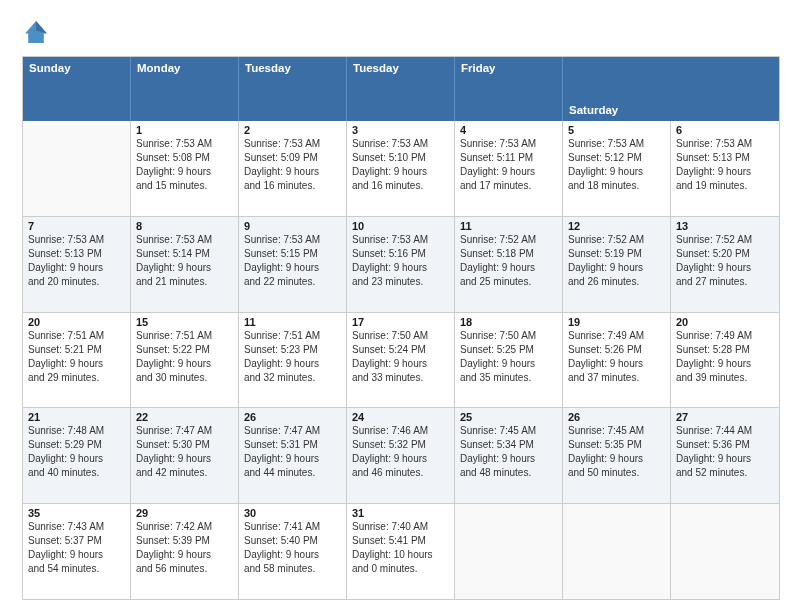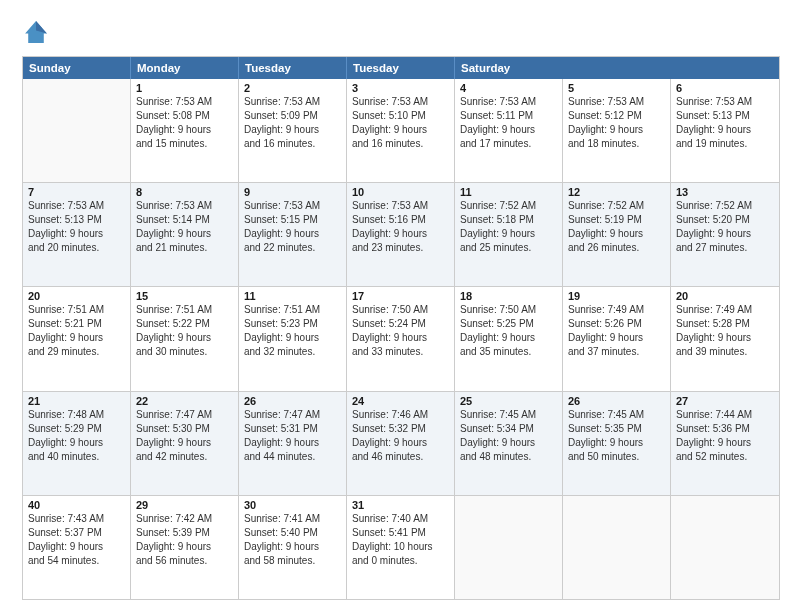--- a/index.html
+++ b/index.html
@@ -63,21 +63,21 @@
       background: #3a6ea5;
     }
     .calendar-header .day-name {
       color: #fff;
       font-size: 11.5px;
       font-weight: bold;
       padding: 5px 6px;
       text-align: left;
       border-right: 1px solid #5a8ec5;
     }
-    .calendar-header .day-name:last-child { border-right: none; }
+    .calendar-header .day-name:last-child { border-right: none; margin-top: 42px; }
     .calendar-body {
       flex: 1;
       display: flex;
       flex-direction: column;
     }
     .calendar-row {
       display: grid;
       grid-template-columns: repeat(7, 1fr);
       flex: 1;
       border-top: 1px solid #ccc;
@@ -129,20 +129,21 @@
       <h2></h2>
     </div>
   </div>
 
   <div class="calendar">
     <div class="calendar-header" id="cal-header">
         <div class="day-name">Sunday</div>
         <div class="day-name">Monday</div>
         <div class="day-name">Tuesday</div>
         <div class="day-name">Tuesday</div>
+        <div class="day-name">Friday</div>
         <div class="day-name">Saturday</div>
       </div>
     <div class="calendar-body" id="cal-body">
         <div class="calendar-row">
           <div class="day-cell empty"></div>
           <div class="day-cell">
             <span class="day-num">1</span>
             <div class="day-info" style="white-space: pre-line;">Sunrise: 7:53 AM
 Sunset: 5:08 PM
 Daylight: 9 hours
@@ -332,21 +333,21 @@
           <div class="day-cell">
             <span class="day-num">27</span>
             <div class="day-info" style="white-space: pre-line;">Sunrise: 7:44 AM
 Sunset: 5:36 PM
 Daylight: 9 hours
 and 52 minutes.</div>
           </div>
         </div>
         <div class="calendar-row">
           <div class="day-cell">
-            <span class="day-num">40</span>
+            <span class="day-num">35</span>
             <div class="day-info" style="white-space: pre-line;">Sunrise: 7:43 AM
 Sunset: 5:37 PM
 Daylight: 9 hours
 and 54 minutes.</div>
           </div>
           <div class="day-cell">
             <span class="day-num">29</span>
             <div class="day-info" style="white-space: pre-line;">Sunrise: 7:42 AM
 Sunset: 5:39 PM
 Daylight: 9 hours

